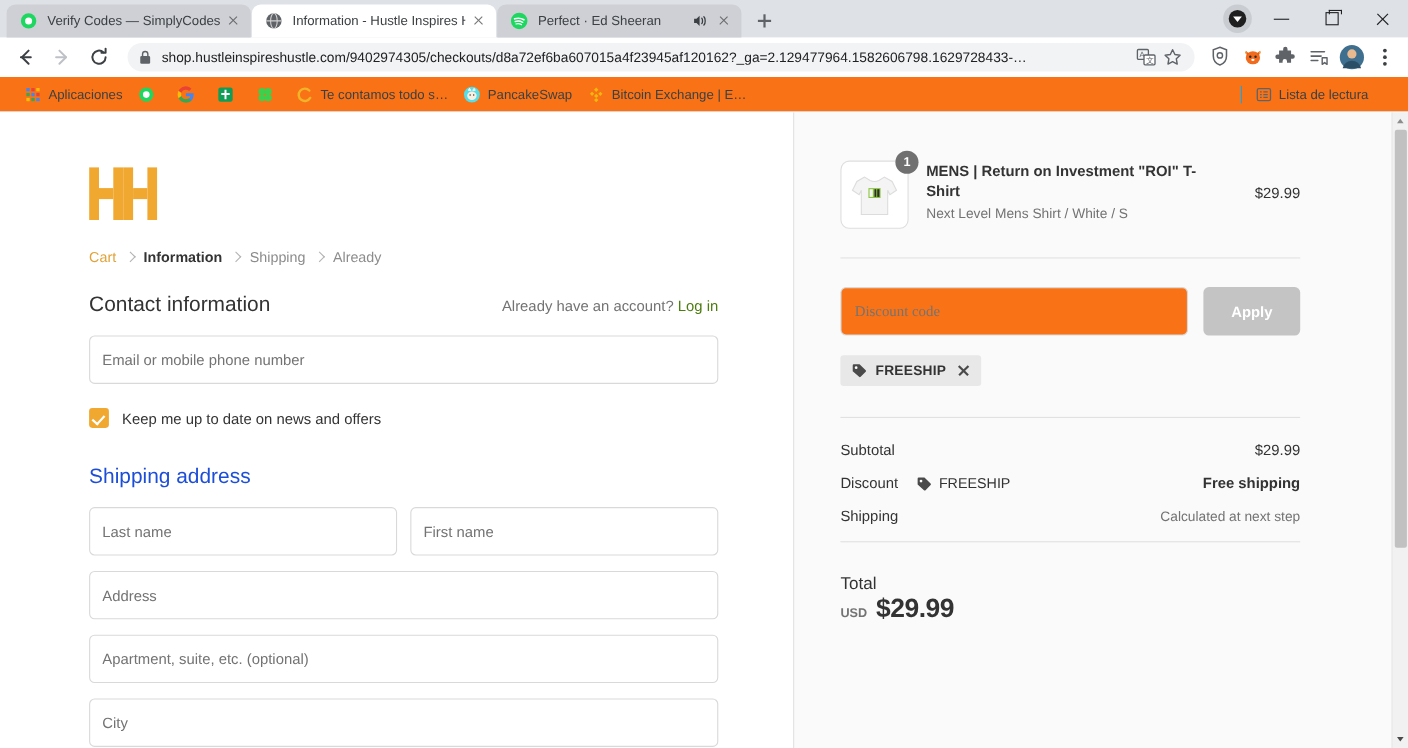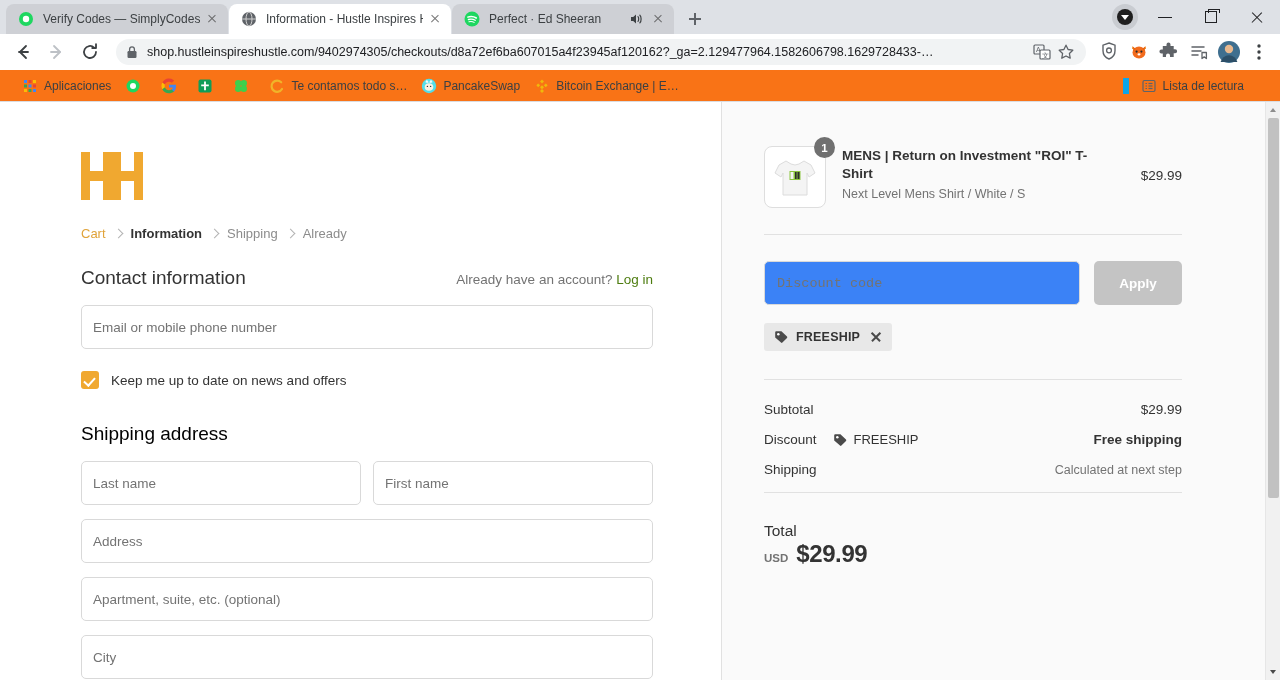--- a/index.html
+++ b/index.html
@@ -99,21 +99,21 @@
   .tb-icon { width: 26px; height: 26px; margin-left: 4px; position: relative; flex: 0 0 26px; }
 
   .bookmarks {
     height: 32px; background: #f97316; display: flex; align-items: center;
     padding: 0 22px; flex: 0 0 32px; border-bottom: 1px solid #dadce0;
     font-size: 12px; color: #3c4043;
   }
   .bm { display: flex; align-items: center; margin-right: 14px; white-space: nowrap; }
   .bm .bmico { width: 16px; height: 16px; margin-right: 6px; position: relative; flex:0 0 16px;}
   .bm span { line-height: 16px; }
-  .readinglist { margin-left: auto; display:flex; align-items:center; padding-left: 12px; border-left: 6px solid #0ea5e9; justify-content: flex-end;}
+  .readinglist { margin-left: auto; display:flex; align-items:center; padding-left: 12px; border-left: 1px solid #0ea5e9; justify-content: flex-end;}
 
   
   .viewport {
     flex: 1 1 auto; display: flex; background: #ffffff; position: relative;
     overflow: hidden;
   }
   .page {
     flex: 1 1 auto; display: flex; overflow: hidden;
   }
 
@@ -158,21 +158,21 @@
     width: 18px; height: 18px; border-radius: 3px; background: #f0a830;
     position: relative; flex: 0 0 18px; margin-right: 12px;
   }
   .cbox::after {
     content: ""; position: absolute; left: 5px; top: 4px; width: 5px; height: 9px;
     border-right: 2px solid #ffffff; border-bottom: 2px solid #ffffff;
     transform: rotate(42deg);
   }
   .checklabel { font-size: 13.5px; color: #333333; }
 
-  .sec-title-2 { font-size: 19px; color:#000000; font-weight:400; margin-bottom: 16px; }
+  .sec-title-2 { font-size: 19px; color:#1d4ed8; font-weight:400; margin-bottom: 16px; }
 
   
   .right-col {
     flex: 1 1 auto; background: #fafafa; border-left: 1px solid #e1e1e1;
     padding: 44px 0 0 0;
   }
   .right-inner { width: 418px; margin-left: 42px; }
 
   .lineitem { display: flex; align-items: flex-start; padding-bottom: 26px; }
   .thumbwrap { position: relative; flex: 0 0 62px; margin-right: 16px; }
@@ -188,22 +188,22 @@
   .li-text { flex: 1 1 auto; padding-top: 1px; }
   .li-title { font-size: 13.5px; color: #333333; font-weight: 600; line-height: 1.32; max-width: 250px;}
   .li-variant { font-size: 12.5px; color: #737373; margin-top: 4px; }
   .li-price { font-size: 13.5px; color: #333333; padding-top: 22px; white-space: nowrap; }
 
   .hr { height: 1px; background: #e1e1e1; }
 
   .discount-row { display: flex; gap: 14px; padding: 26px 0 0 0; }
   .discount-input {
     flex: 1 1 auto; height: 44px; border: 1px solid #d9d9d9; border-radius: 5px;
-    background: #3b82f6; padding: 0 12px; font-size: 13.5px; color: #333;
-    font-family: Liberation Mono, monospace; outline: none;
+    background: #f97316; padding: 0 12px; font-size: 13.5px; color: #333;
+    font-family: Liberation Serif, serif; outline: none;
   }
   .discount-input::placeholder { color: #737373; }
   .apply-btn {
     width: 88px; height: 44px; border: none; border-radius: 5px;
     background: #c4c4c4; color: #ffffff; font-size: 13.5px; font-weight: 600;
     font-family: "Liberation Sans", sans-serif; cursor: default;
   }
 
   .tagchip {
     display: inline-flex; align-items: center; background: #e8e8e8;

